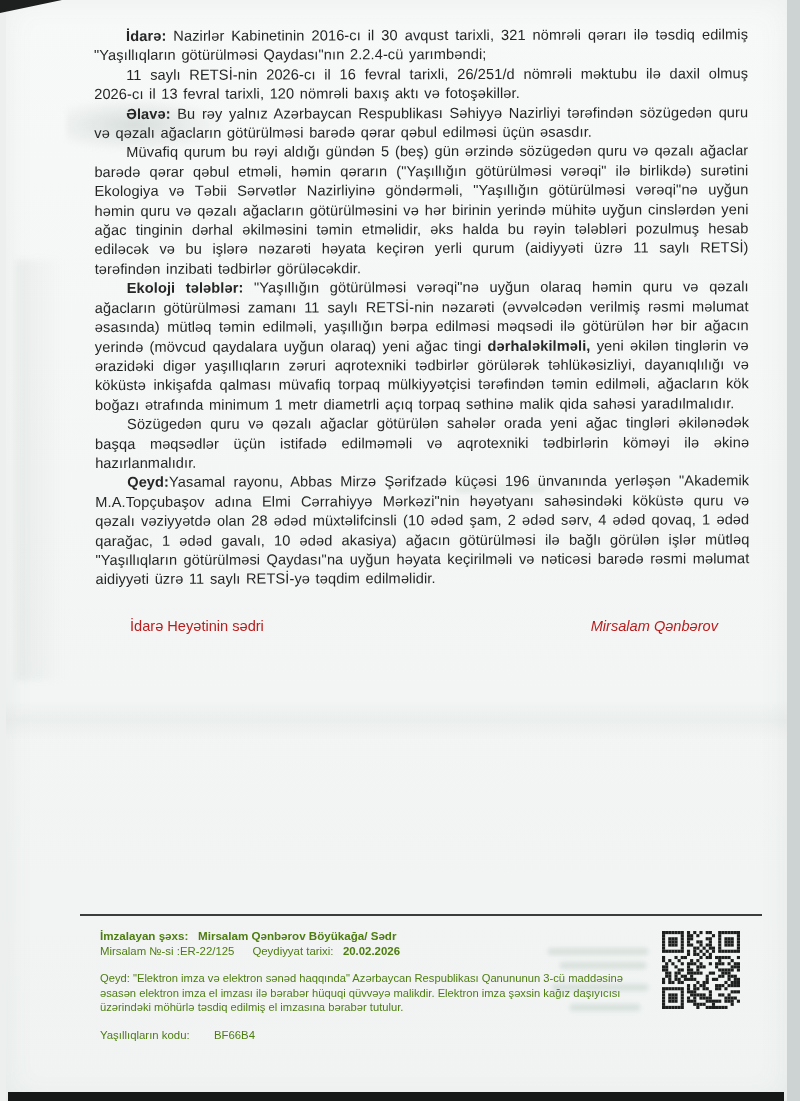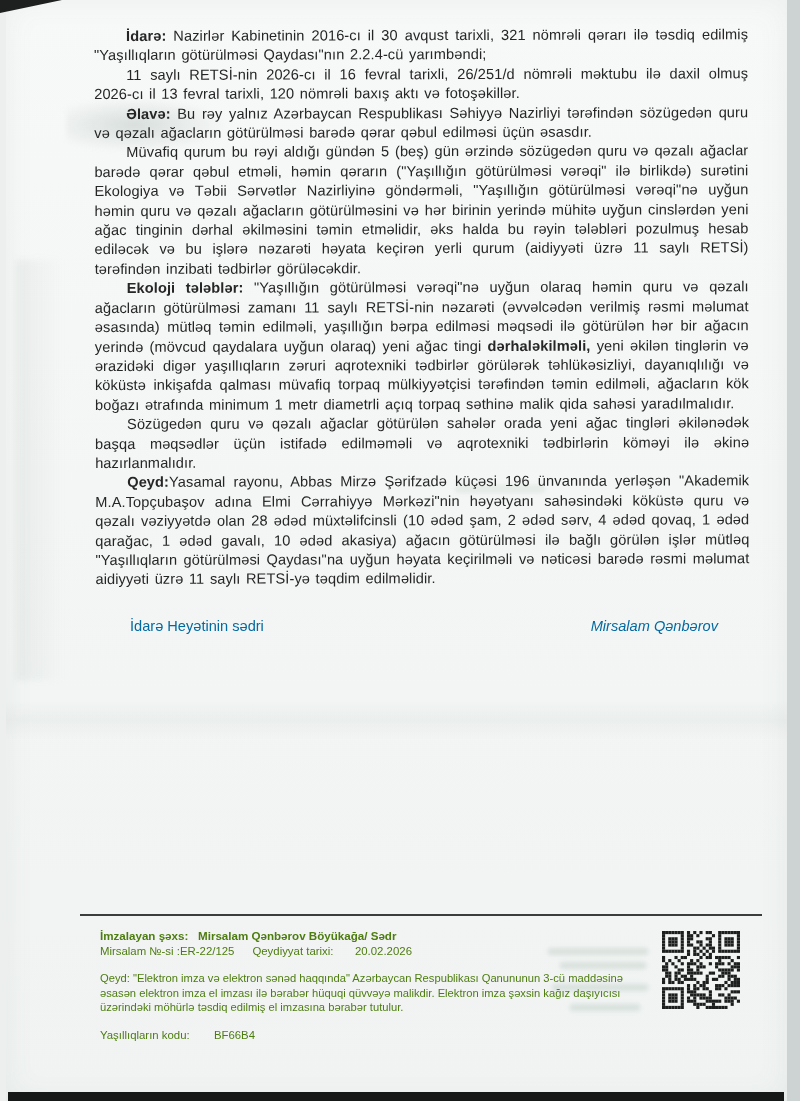--- a/index.html
+++ b/index.html
@@ -40,33 +40,33 @@
     font-size:14.6px;line-height:19.4px;color:#262626;
     text-align:justify;letter-spacing:0.1px;word-spacing:1.4px;
     transform:rotate(-0.15deg);transform-origin:top left;
   }
   .para{margin:0;text-indent:32px;}
   .b{font-weight:bold;}
   
   .sig-row{
     position:absolute;left:94px;top:618px;width:640px;
     display:flex;justify-content:space-between;align-items:baseline;
-    font-size:14.6px;color:#0369a1;
+    font-size:14.6px;color:#b91c1c;
   }
   .sig-left{margin-left:36px;}
   .sig-right{margin-right:16px;font-style:italic;}
   
   .footer-rule{position:absolute;left:80px;top:914px;width:682px;height:2px;background:#3b3c3c;}
   .footer{
     position:absolute;left:100px;top:929px;width:562px;color:#4d7c0f;
   }
   .f-line1{font-size:11.6px;font-weight:bold;line-height:14px;}
   .f-line2{font-size:11.4px;line-height:14px;margin-top:1px;}
   .f-line2 .gap{display:inline-block;width:18px;}
-  .f-date{font-weight:normal;margin-left:12px;}
+  .f-date{font-weight:bold;}
   .f-note{font-size:11.2px;line-height:14.6px;margin-top:13px;text-align:left;}
   .f-sec{font-size:11.4px;margin-top:14px;}
   .f-sec .code{margin-left:21px;}
   
   .qr{position:absolute;left:662px;top:931px;width:78px;height:78px;}
   .qr svg{display:block;width:78px;height:78px;}
   
   .ghost{position:absolute;background:rgba(125,155,140,0.20);filter:blur(2px);border-radius:2px;}
   .g1{left:548px;top:948px;width:100px;height:7px;}
   .g2{left:560px;top:962px;width:86px;height:7px;}

